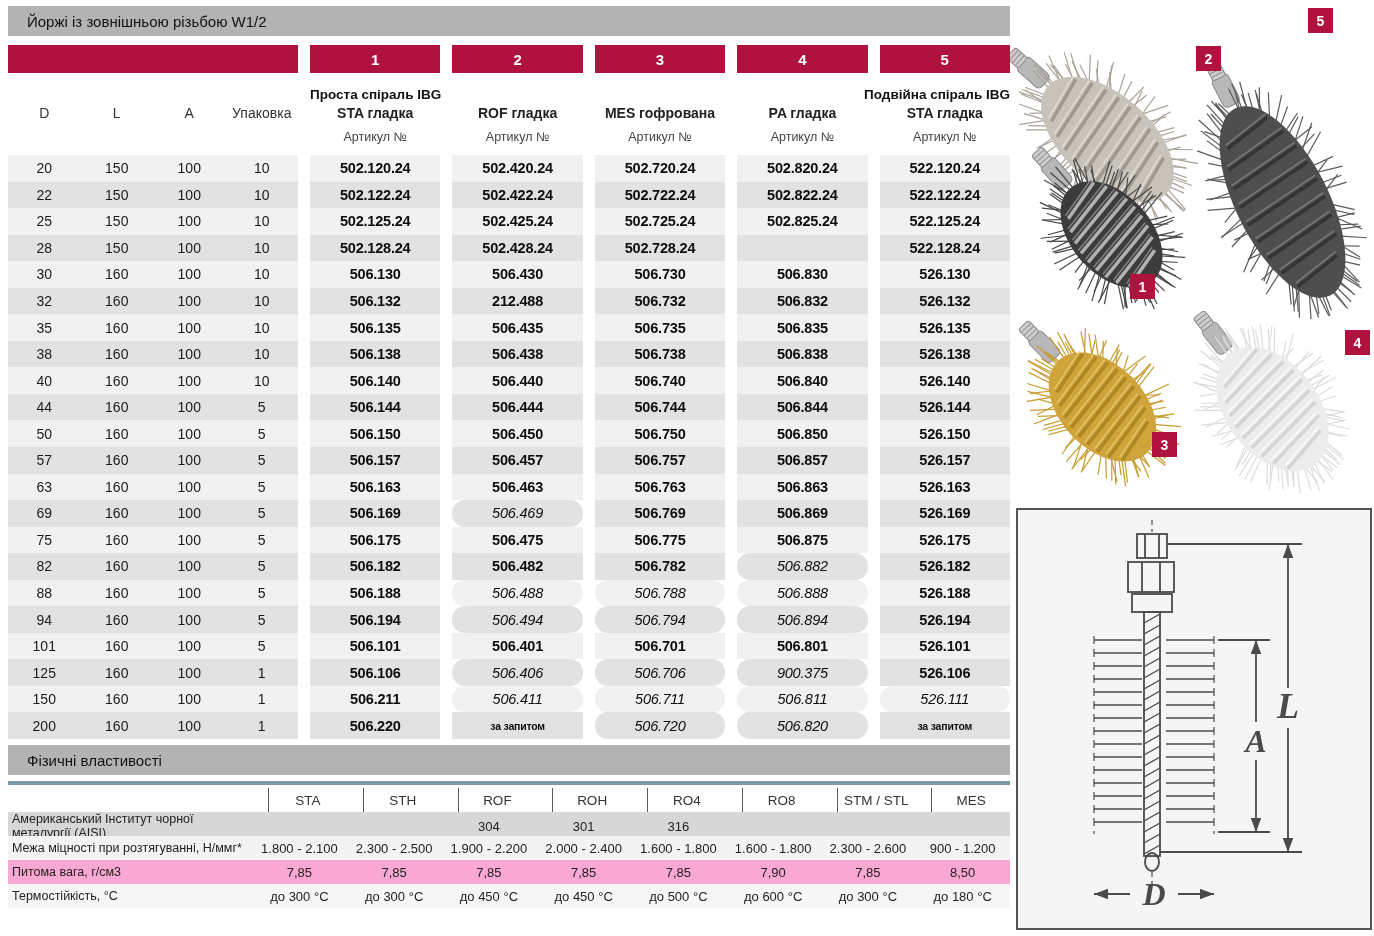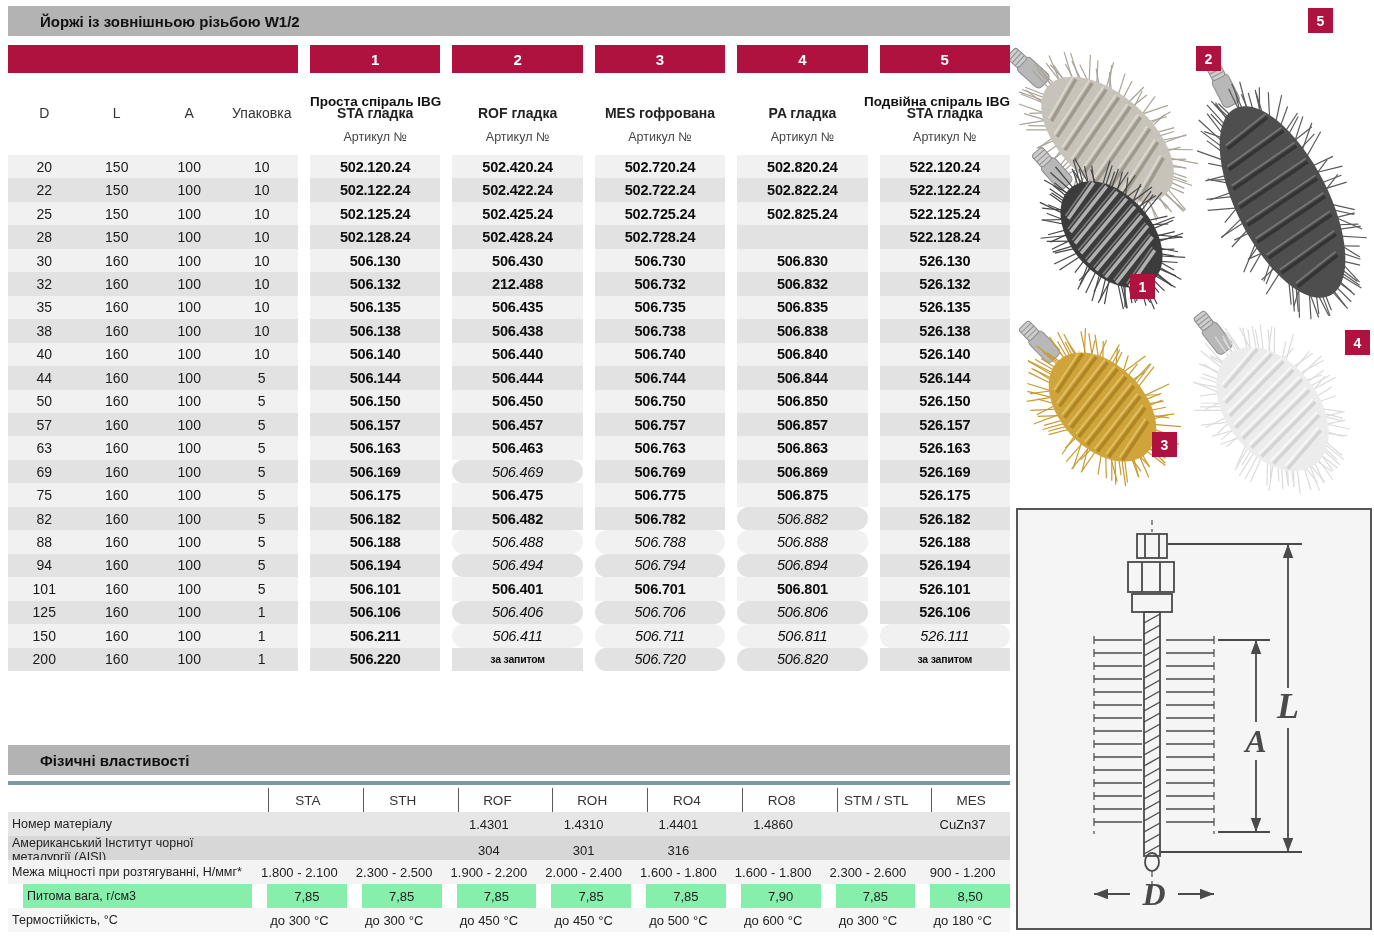--- a/index.html
+++ b/index.html
@@ -1,53 +1,53 @@
 <!DOCTYPE html>
 <html><head>
 <meta charset="utf-8">
 <style>
   html,body{margin:0;padding:0;background:#fff;}
   .page{position:relative;width:1374px;height:936px;background:#fff;overflow:hidden;
         font-family:"Liberation Sans",sans-serif;color:#111;}
   .left{position:absolute;left:8px;top:0;width:1002px;height:936px;}
   .bar{position:absolute;left:0;width:100%;height:30px;background:#b3b3b3;display:flex;
-       align-items:center;padding-left:32px;box-sizing:border-box;font-weight:bold;font-size:15px;color:#111;}
+       align-items:center;padding-left:19px;box-sizing:border-box;font-weight:normal;font-size:15px;color:#111;}
   .title-bar{top:6px;}
   .section-bar{top:745px;}
   .grid6{display:grid;grid-template-columns:290px repeat(5,1fr);column-gap:12px;width:100%;}
   .hgrid{position:absolute;top:45px;height:28px;}
   .red{background:#b01240;color:#fff;font-weight:bold;font-size:15px;display:flex;
        align-items:center;justify-content:center;}
-  .glrow{position:absolute;top:90px;height:19px;font-weight:bold;font-size:13.5px;}
+  .glrow{position:absolute;top:83px;height:19px;font-weight:bold;font-size:13.5px;}
   .glrow div{display:flex;align-items:flex-end;justify-content:center;white-space:nowrap;}
   .clrow{position:absolute;top:101px;height:23px;font-size:14px;}
   .clrow .colname{display:flex;align-items:center;justify-content:center;font-weight:bold;color:#222;}
   .dims{display:grid;grid-template-columns:repeat(4,1fr);align-items:center;text-align:center;color:#333;}
   .arow{position:absolute;top:127px;height:20px;font-size:12.5px;color:#444;}
   .arow div{display:flex;align-items:center;justify-content:center;}
-  #rows{position:absolute;top:155px;width:100%;height:516px;display:flex;flex-direction:column;}
+  #rows{position:absolute;top:155px;width:100%;height:584px;display:flex;flex-direction:column;}
   .trow{flex:1;display:grid;grid-template-columns:290px repeat(5,1fr);column-gap:12px;}
   .trow.light>div{background:#f1f1f1;}
   .trow.dark>div{background:#e2e2e2;}
   .gcell{display:grid;grid-template-columns:repeat(4,1fr);align-items:center;text-align:center;
          font-size:14px;color:#1a1a1a;}
   .acell{display:flex;align-items:center;justify-content:center;font-size:14.5px;color:#0d0d0d;
          letter-spacing:-0.2px;}
   .s-b{font-weight:bold;}
   .s-i{font-style:italic;border-radius:13px;}
   .s-req{font-weight:bold;font-size:10.5px;}
   .teal{position:absolute;top:781px;left:0;width:100%;height:4px;background:#7e98a2;}
   .props{position:absolute;top:788px;width:100%;}
   .prow{display:grid;grid-template-columns:244px repeat(8,1fr);height:24px;}
   .prow>div{display:flex;align-items:center;justify-content:center;font-size:13px;color:#222;}
   .prow>.plabel{justify-content:flex-start;padding-left:4px;font-size:12.5px;box-sizing:border-box;}
   .prow.phead>div{background:#fff;font-size:13.5px;color:#333;}
   .prow.phead>div.vline{border-left:1px solid #5a5a5a;margin-left:16px;}
   .pr0>div{background:#e6e6e6;} .pr1>div{background:#d7d7d7;} .pr2>div{background:#f3f3f3;}
-  .pr3>div{background:#86efac;margin-left:15px;} .pr4>div{background:#f6f6f6;}
+  .pr3>div{background:#f9a8d4;} .pr4>div{background:#f6f6f6;}
   .right{position:absolute;left:1014px;top:0;width:360px;height:936px;}
   .badge{position:absolute;width:25px;height:25px;background:#b01240;color:#fff;font-weight:bold;
          font-size:14px;display:flex;align-items:center;justify-content:center;z-index:6;}
   .b1{left:116px;top:274px;} .b2{left:182px;top:46px;} .b3{left:138px;top:432px;}
   .b4{left:331px;top:330px;} .b5{left:294px;top:8px;}
   .brush{position:absolute;}
   .br2{left:-4px;top:16px;} .br5{left:166px;top:46px;} .br1{left:0px;top:136px;}
   .br3{left:-4px;top:306px;} .br4{left:156px;top:298px;}
   .diagram{position:absolute;left:2px;top:508px;width:356px;height:422px;border:2px solid #555;
            background:#f5f5f5;box-sizing:border-box;}
@@ -353,21 +353,21 @@
         <div class="trow dark">
           <div class="gcell">
             <span>125</span>
             <span>160</span>
             <span>100</span>
             <span>1</span>
           </div>
           <div class="acell s-b">506.106</div>
           <div class="acell s-i">506.406</div>
           <div class="acell s-i">506.706</div>
-          <div class="acell s-i">506.806</div>
+          <div class="acell s-i">900.375</div>
           <div class="acell s-b">526.106</div>
         </div>
         <div class="trow light">
           <div class="gcell">
             <span>150</span>
             <span>160</span>
             <span>100</span>
             <span>1</span>
           </div>
           <div class="acell s-b">506.211</div>
@@ -400,31 +400,20 @@
         <div class="vline">STA</div>
         <div class="vline">STH</div>
         <div class="vline">ROF</div>
         <div class="vline">ROH</div>
         <div class="vline">RO4</div>
         <div class="vline">RO8</div>
         <div class="vline">STM / STL</div>
         <div class="vline">MES</div>
       </div>
       <div id="prows">
-          <div class="prow pr0">
-            <div class="plabel">Номер матеріалу</div>
-            <div></div>
-            <div></div>
-            <div>1.4301</div>
-            <div>1.4310</div>
-            <div>1.4401</div>
-            <div>1.4860</div>
-            <div></div>
-            <div>CuZn37</div>
-          </div>
           <div class="prow pr1">
             <div class="plabel">Американський Інститут чорної металургії (AISI)</div>
             <div></div>
             <div></div>
             <div>304</div>
             <div>301</div>
             <div>316</div>
             <div></div>
             <div></div>
             <div></div>

